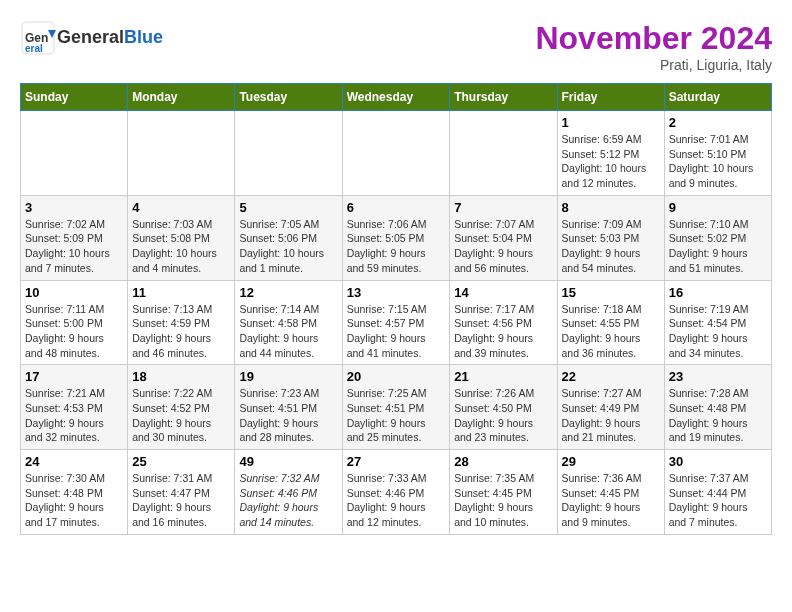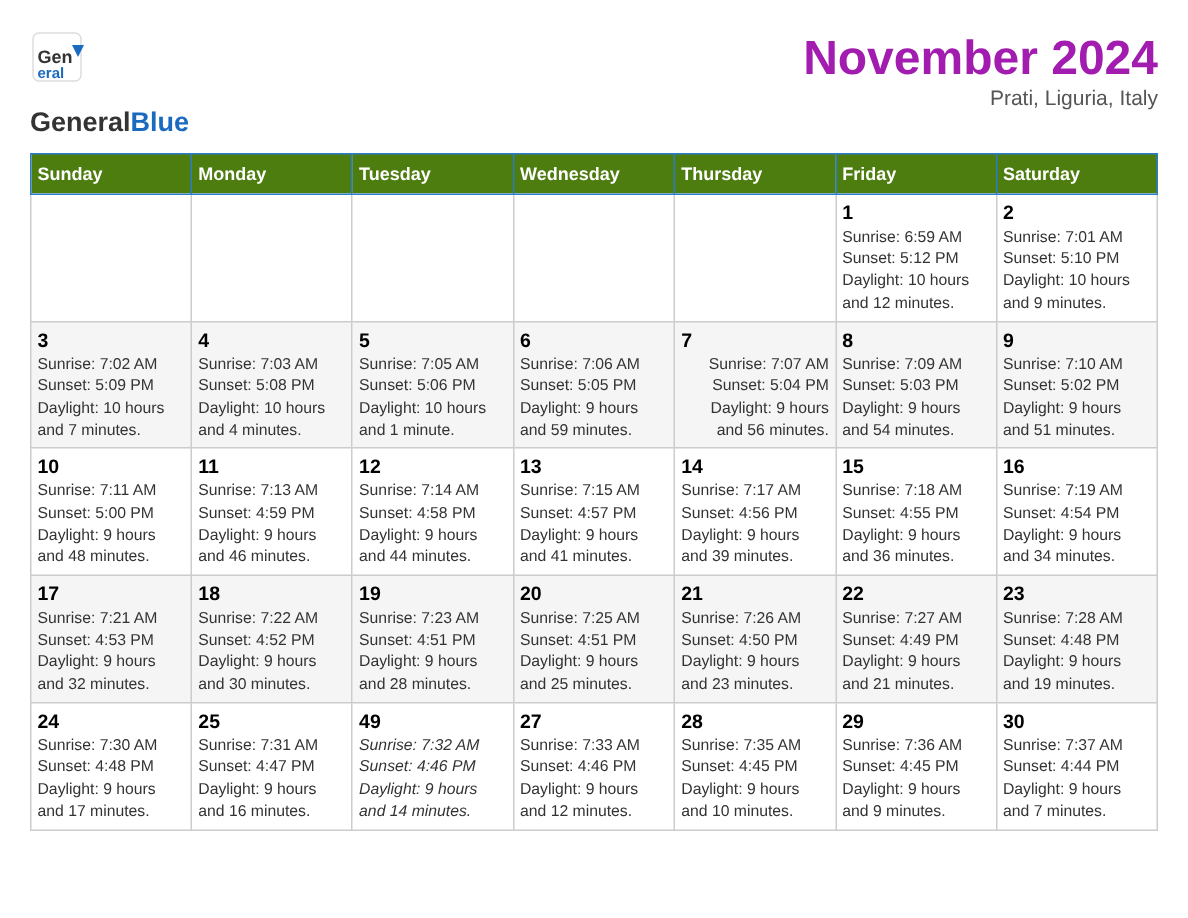--- a/index.html
+++ b/index.html
@@ -74,21 +74,21 @@
     }
     tbody tr:nth-child(even) td.empty-cell {
       background: #f5f5f5 !important;
     }
   </style>
 </head>
 <body>
 
 <div class="header">
   <div class="logo">
-    <div style="display:flex;align-items:flex-start;gap:16px;flex-direction:column;">
+    <div style="display:flex;align-items:center;gap:1px;">
       <svg width="36" height="36" viewBox="0 0 36 36">
         <rect x="2" y="2" width="32" height="32" rx="4" fill="#fff" stroke="#ddd" stroke-width="1"></rect>
         <text x="5" y="22" font-size="12" font-weight="bold" fill="#333" font-family="Arial">Gen</text>
         <text x="5" y="32" font-size="10" font-weight="bold" fill="#1a6bbf" font-family="Arial">eral</text>
         <polygon points="28,10 36,10 32,18" fill="#1a6bbf"></polygon>
       </svg>
       <div style="line-height:1.1">
         <div style="font-size:18px;font-weight:bold;color:#333;">
           <span>General</span><span style="color:#1a6bbf">Blue</span>
         </div>
@@ -153,21 +153,21 @@
 Daylight: 10 hours and 1 minute.</div>
         </td>
         <td>
           <span class="day-number">6</span>
           <div class="day-info" style="white-space: pre-line;">Sunrise: 7:06 AM
 Sunset: 5:05 PM
 Daylight: 9 hours and 59 minutes.</div>
         </td>
         <td>
           <span class="day-number">7</span>
-          <div class="day-info" style="white-space: pre-line; text-align: right;">Sunrise: 7:07 AM
+          <div class="day-info" style="white-space: pre-line;">Sunrise: 7:07 AM
 Sunset: 5:04 PM
 Daylight: 9 hours and 56 minutes.</div>
         </td>
         <td>
           <span class="day-number">8</span>
           <div class="day-info" style="white-space: pre-line;">Sunrise: 7:09 AM
 Sunset: 5:03 PM
 Daylight: 9 hours and 54 minutes.</div>
         </td>
         <td>

